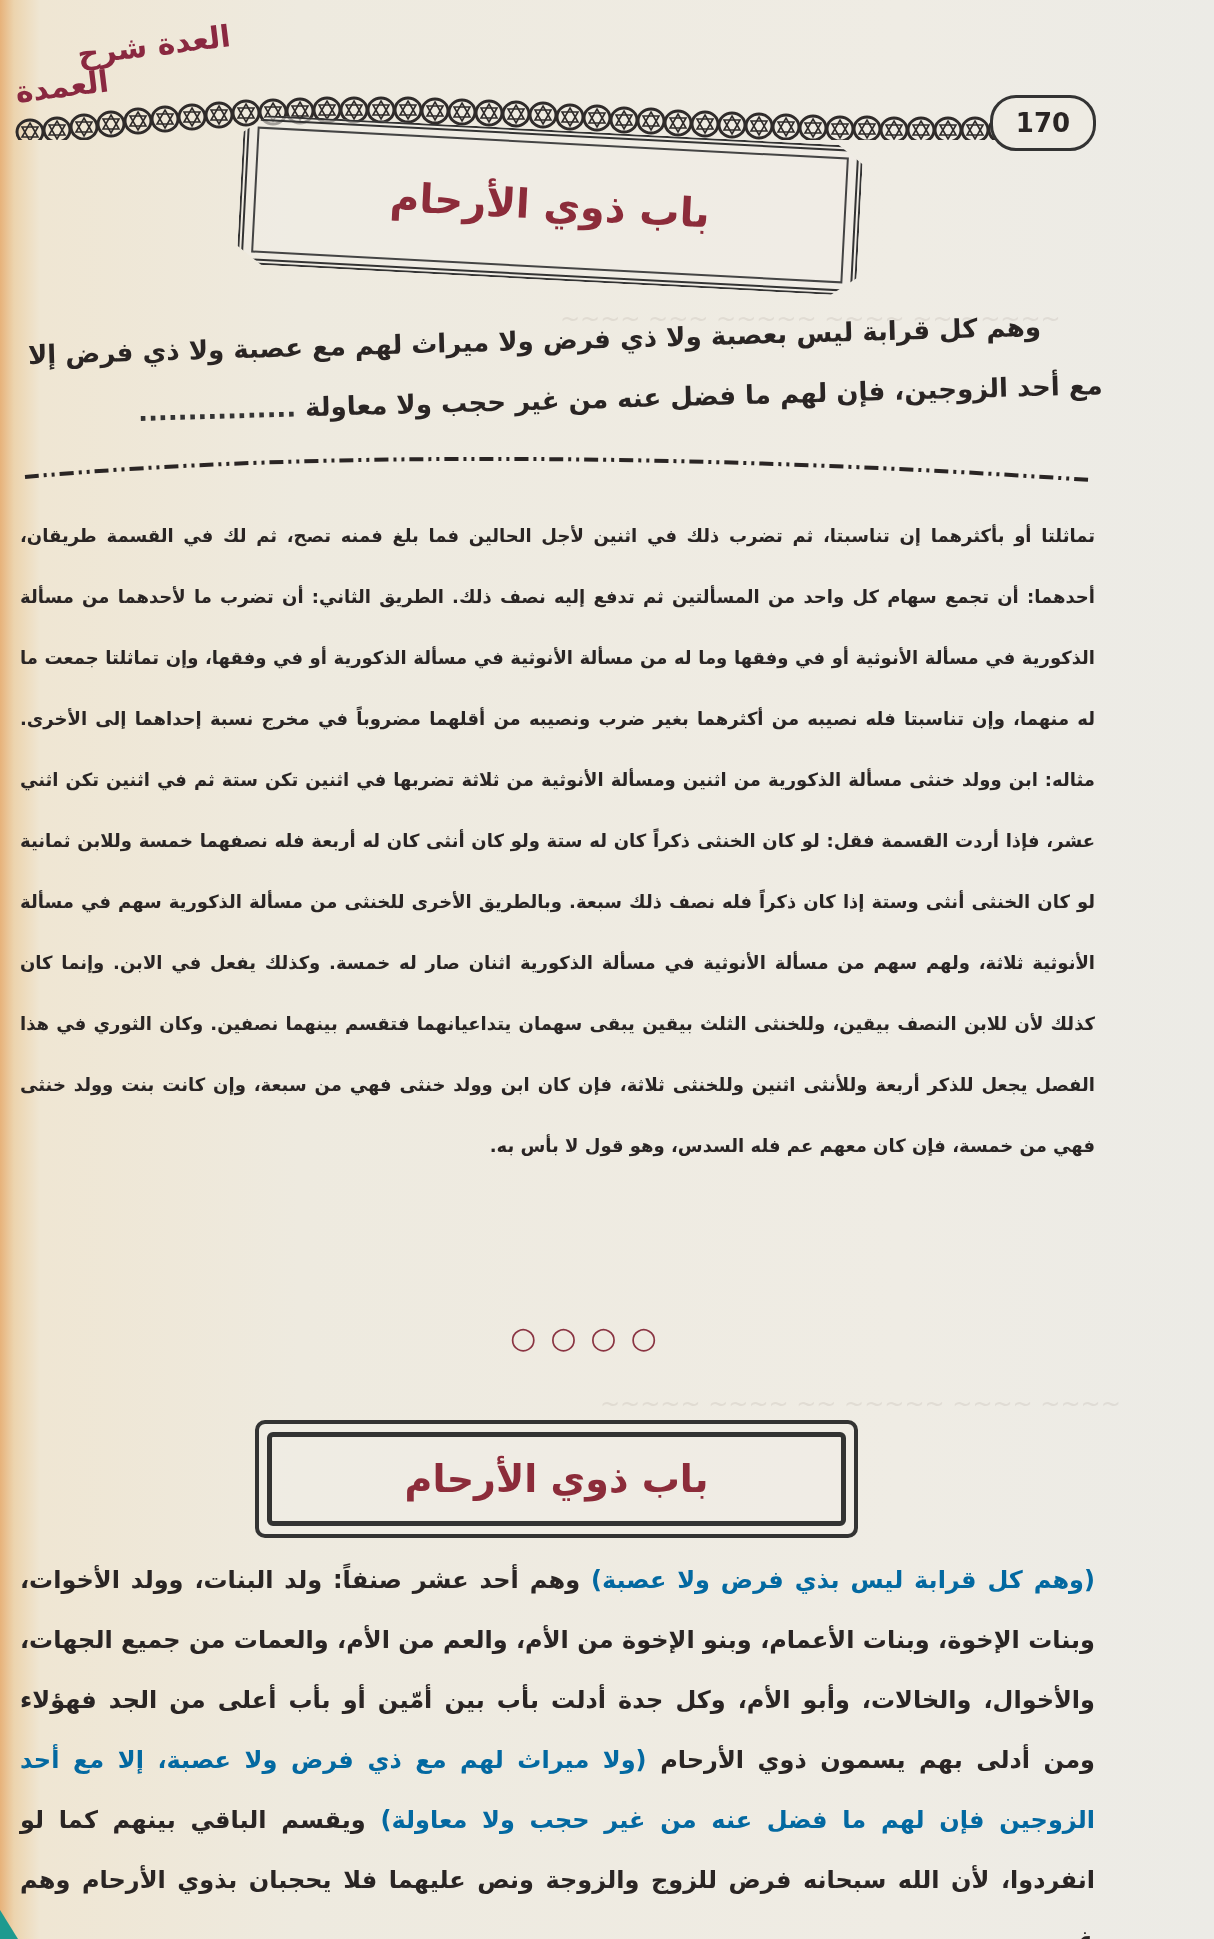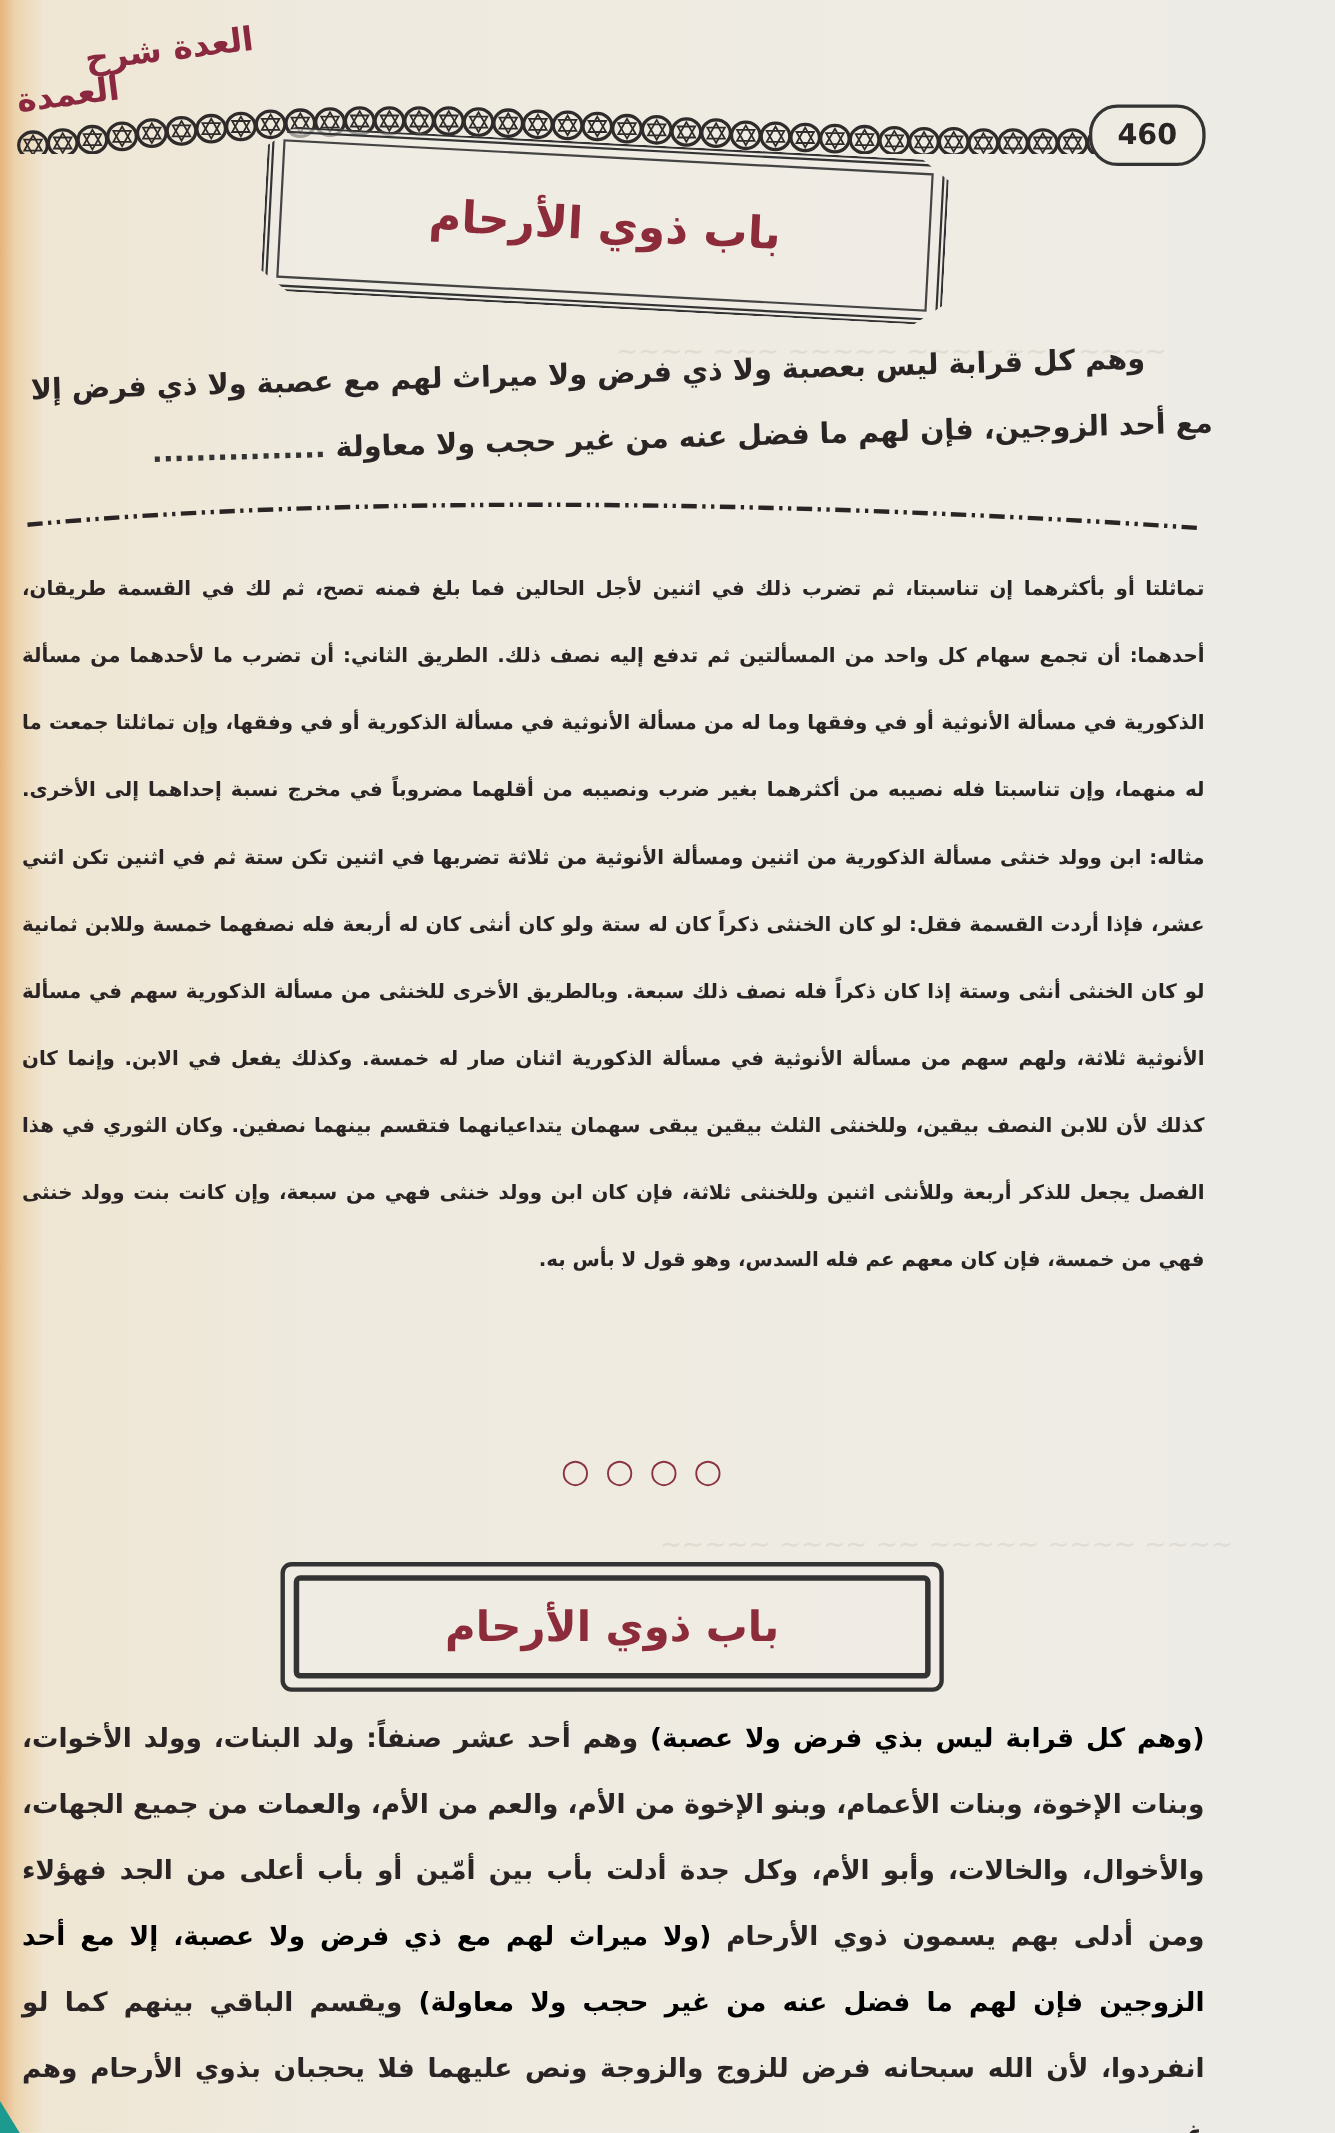--- a/index.html
+++ b/index.html
@@ -71,21 +71,21 @@
     position: absolute; left: 8px; right: 8px; top: 8px; bottom: 8px;
     border: 5px solid #333; border-radius: 6px;
   }
   .title-frame-2 .title-text { font-size: 38px; }
   .sharh {
     position: absolute; left: 20px; top: 1550px; width: 1075px;
     direction: rtl; text-align: justify; font-size: 24px; line-height: 60px; font-weight: bold;
     text-align-last: right;
   }
   .sharh p { margin: 0; }
-  .quote { color: #000000; }
+  .quote { color: #0369a1; }
   .ghost {
     position: absolute; color: rgba(120,110,100,0.12); font-size: 24px; direction: ltr;
     font-family: "DejaVu Sans", sans-serif; white-space: nowrap;
   }
   .teal-corner {
     position: absolute; left: 0; top: 1910px; width: 0; height: 0;
     border-left: 18px solid #1d9a8f; border-top: 29px solid transparent;
   }
 </style>
 </head>
@@ -145,21 +145,21 @@
         <use href="#knot" x="884" y="50"></use>
       <use href="#knot" x="911" y="50"></use>
         <use href="#knot" x="938" y="50"></use>
         <use href="#knot" x="965" y="50"></use>
       <use href="#knot" x="992" y="50"></use>
         <use href="#knot" x="1019" y="50"></use>
         <use href="#knot" x="1046" y="50"></use>
     </g>
   </svg>
 
-  <div class="page-number">460</div>
+  <div class="page-number">170</div>
 
   <div class="title-frame-1">
     <div class="outer"></div>
     <div class="inner"></div>
     <div class="title-text">باب ذوي الأرحام</div>
   </div>
 
   <div class="matn">
     <div class="first">وهم كل قرابة ليس بعصبة ولا ذي فرض ولا ميراث لهم مع عصبة ولا ذي فرض إلا</div>
     <div>

